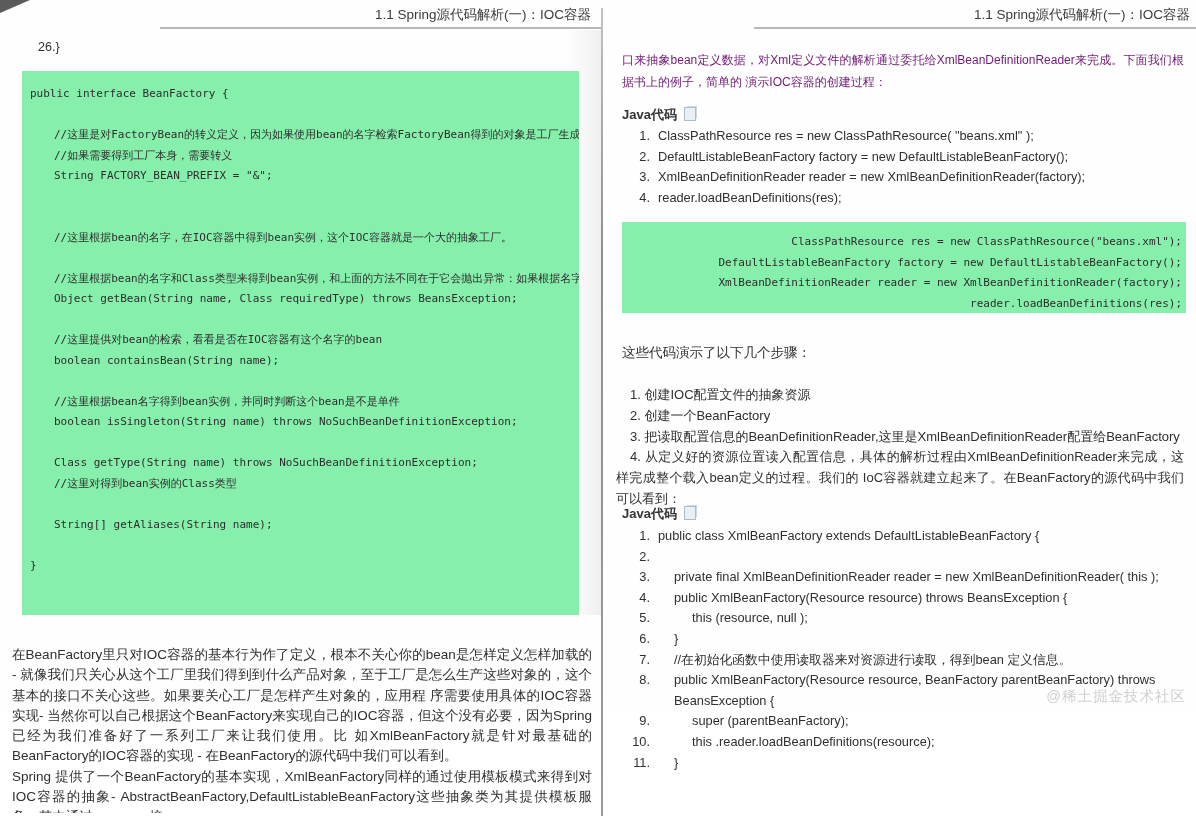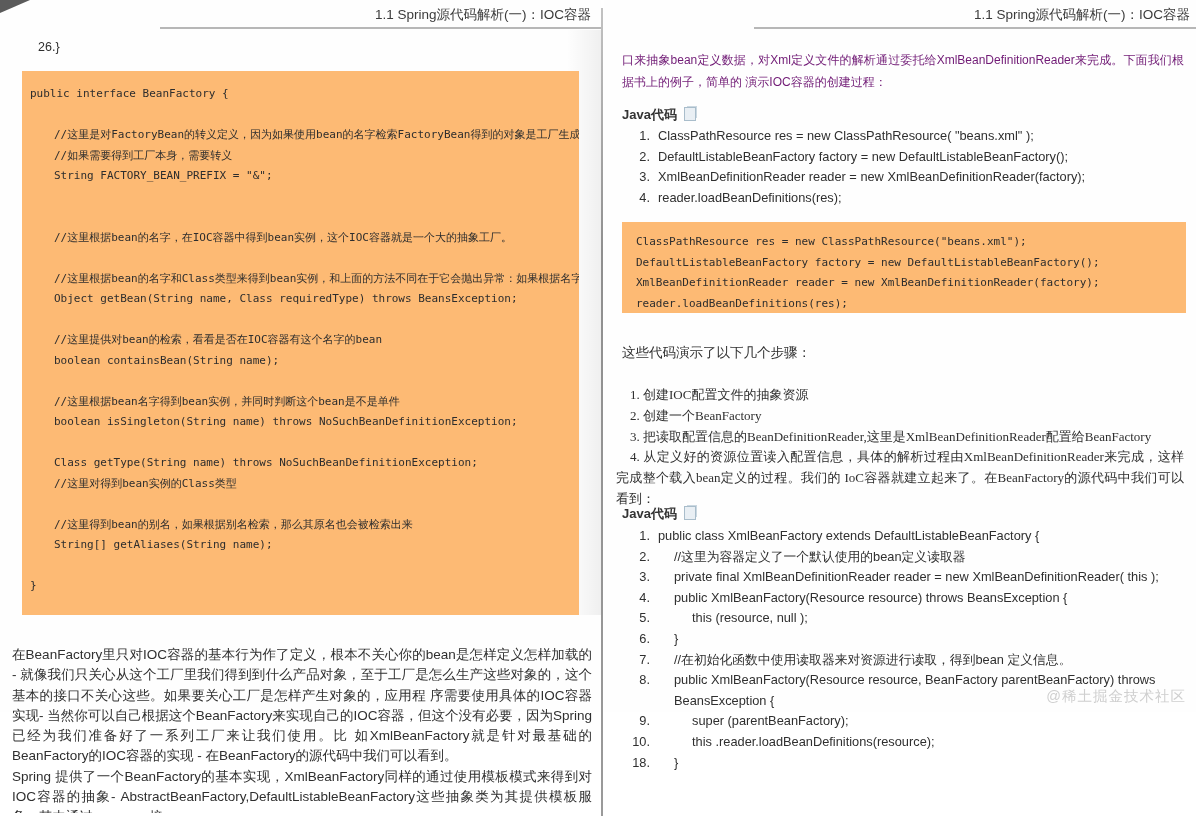--- a/index.html
+++ b/index.html
@@ -22,21 +22,21 @@
   .page-header{position:absolute;top:6px;font-size:13.5px;color:#3b3b3b;white-space:nowrap;}
   .page-left .page-header{right:10px;}
   .page-right .page-header{right:6px;}
   .header-rule{position:absolute;top:27px;height:2px;background:#b7b7b7;right:0;}
   .page-left .header-rule{left:160px;}
   .page-right .header-rule{left:150px;}
 
   
   .leftover-line{position:absolute;top:40px;left:38px;font-size:12.5px;color:#2e2e2e;}
   .leftover-line .num{margin-right:0;}
-  .code-block{background:#fdba74;box-sizing:border-box;
+  .code-block{background:#86efac;box-sizing:border-box;
     font-family:"DejaVu Sans Mono","Liberation Mono",monospace;
     font-size:11px;color:#2d2d2d;overflow:hidden;}
   .code-block-left{position:absolute;top:71px;left:22px;width:557px;height:544px;
     padding:13px 4px 0 8px;}
   .code-block .ln{height:20.5px;line-height:20.5px;white-space:nowrap;}
   .code-block .ln.i1{padding-left:24px;}
   .body-text{position:absolute;top:645px;left:12px;width:580px;height:168px;overflow:hidden;
     font-size:13.5px;line-height:20.3px;color:#2f2f2f;text-align:justify;}
   .body-text p{margin:0;}
 
@@ -52,25 +52,25 @@
   .num-list .row{display:flex;line-height:20.7px;}
   .num-list .n{flex:none;width:28px;text-align:right;margin-right:8px;}
   .num-list .t{white-space:nowrap;}
   .snip1{top:126px;width:566px;}
   .snip2{top:526px;width:572px;}
   .snip2 .row{line-height:20.6px;}
   .snip2 .t{white-space:normal;}
   .snip2 .t.i1{padding-left:16px;}
   .snip2 .t.i2{padding-left:34px;}
   .code-block-right{position:absolute;top:222px;left:18px;width:564px;height:91px;
-    padding:10px 4px 12px 14px;}
+    padding:10px 4px 12px 14px;text-align:right;}
   .steps-intro{position:absolute;top:344px;left:18px;font-size:13.5px;color:#2f2f2f;}
   .steps{position:absolute;top:385px;left:12px;width:568px;
     font-size:13px;line-height:20.8px;color:#2f2f2f;}
-  .steps .step{padding-left:14px;text-align:justify;font-family:Liberation Serif, serif;}
+  .steps .step{padding-left:14px;text-align:justify;}
   .steps .step:last-child{padding-left:0;text-indent:14px;}
   .watermark{position:absolute;right:10px;bottom:6px;font-size:14.5px;
     color:#cfcfcf;letter-spacing:1px;}
 </style>
 </head>
 <body>
 
 <div class="page page-left">
   <div class="corner-fold"></div>
   <div class="page-header">1.1 Spring源代码解析(一)：IOC容器</div>
@@ -119,21 +119,20 @@
       <div class="ln i1">boolean isSingleton(String name) throws NoSuchBeanDefinitionException;</div>
 
       <div class="ln i0"></div>
 
       <div class="ln i1">Class getType(String name) throws NoSuchBeanDefinitionException;</div>
 
       <div class="ln i1">//这里对得到bean实例的Class类型</div>
 
       <div class="ln i0"></div>
 
-      <div class="ln i1">//这里得到bean的别名，如果根据别名检索，那么其原名也会被检索出来</div>
 
       <div class="ln i1">String[] getAliases(String name);</div>
 
       <div class="ln i0"></div>
 
       <div class="ln i0">}</div>
     </div>
 
   <div class="body-text">
     <p>在BeanFactory里只对IOC容器的基本行为作了定义，根本不关心你的bean是怎样定义怎样加载的 - 就像我们只关心从这个工厂里我们得到到什么产品对象，至于工厂是怎么生产这些对象的，这个基本的接口不关心这些。如果要关心工厂是怎样产生对象的，应用程 序需要使用具体的IOC容器实现- 当然你可以自己根据这个BeanFactory来实现自己的IOC容器，但这个没有必要，因为Spring已经为我们准备好了一系列工厂来让我们使用。比 如XmlBeanFactory就是针对最基础的BeanFactory的IOC容器的实现 - 在BeanFactory的源代码中我们可以看到。</p>
@@ -206,21 +205,20 @@
 
   <div class="num-list snip2">
 
       <div class="row">
         <span class="n">1.</span>
         <span class="t i0">public  class  XmlBeanFactory  extends  DefaultListableBeanFactory {</span>
       </div>
 
       <div class="row">
         <span class="n">2.</span>
-        <span class="t i1">//这里为容器定义了一个默认使用的bean定义读取器</span>
       </div>
 
       <div class="row">
         <span class="n">3.</span>
         <span class="t i1">private  final  XmlBeanDefinitionReader reader =  new  XmlBeanDefinitionReader( this );</span>
       </div>
 
       <div class="row">
         <span class="n">4.</span>
         <span class="t i1">public  XmlBeanFactory(Resource resource)  throws  BeansException {</span>
@@ -250,19 +248,19 @@
         <span class="n">9.</span>
         <span class="t i2">super (parentBeanFactory);</span>
       </div>
 
       <div class="row">
         <span class="n">10.</span>
         <span class="t i2">this .reader.loadBeanDefinitions(resource);</span>
       </div>
 
       <div class="row">
-        <span class="n">18.</span>
+        <span class="n">11.</span>
         <span class="t i1">}</span>
       </div>
     </div>
 
   <div class="watermark">@稀土掘金技术社区</div>
 </div>
 
 </body></html>

